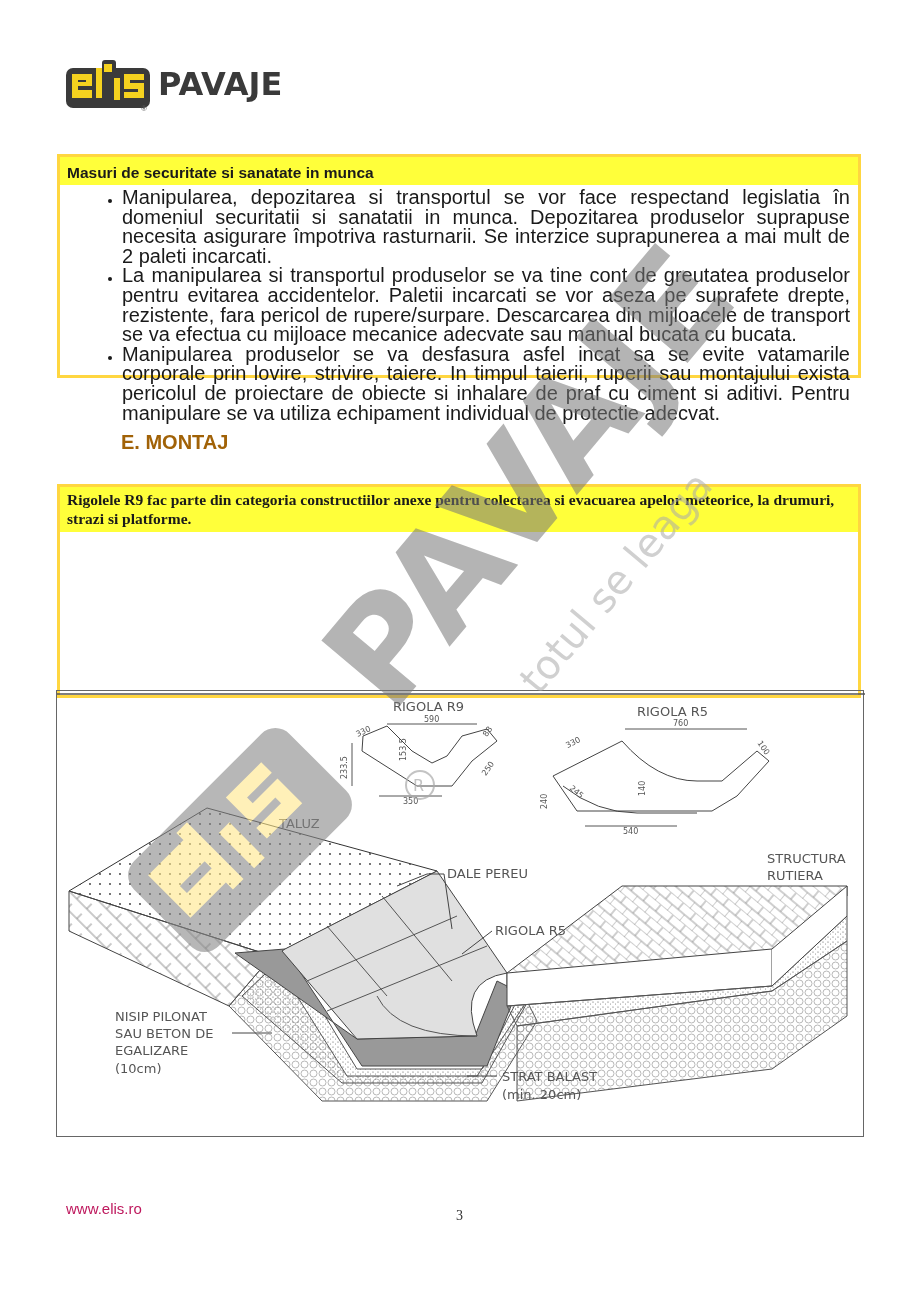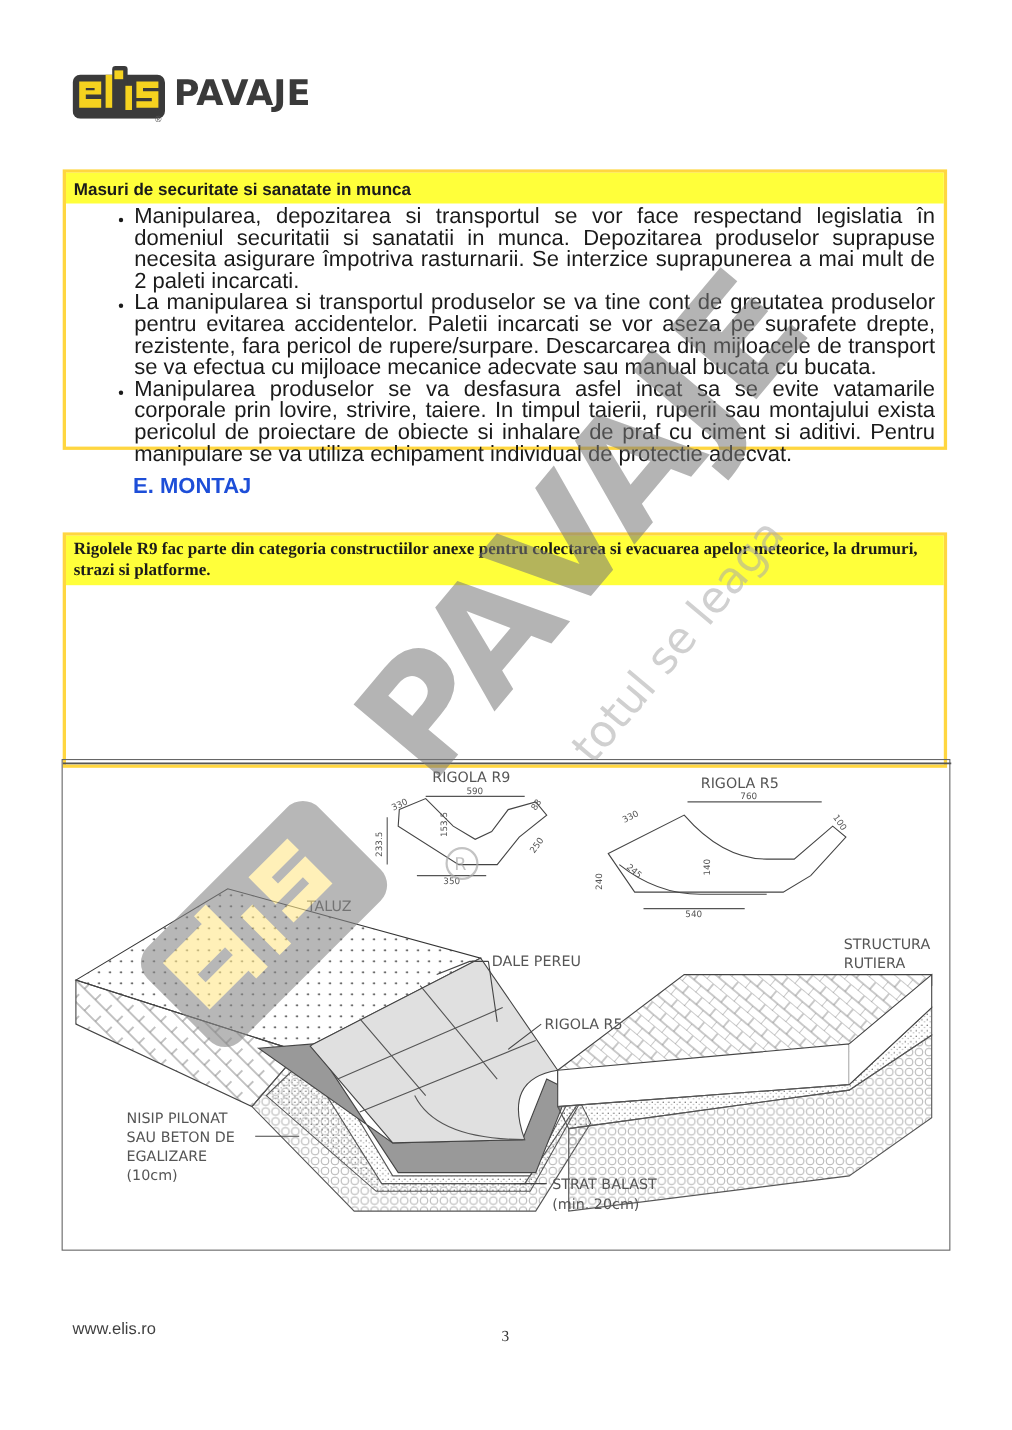--- a/index.html
+++ b/index.html
@@ -8,25 +8,25 @@
   .logo-mark{position:relative;width:84px;height:48px;}
   .logo-word{font-family:"DejaVu Sans",sans-serif;font-weight:bold;font-size:32px;color:#3a3a3a;margin-left:8px;letter-spacing:0px;}
   .reg{position:absolute;left:141px;top:104px;font-size:8px;color:#555;}
   .box{position:absolute;left:57px;width:804px;border:3px solid #ffd640;box-sizing:border-box;}
   .box-head{background:#ffff3a;font-weight:bold;font-size:15.5px;padding:6px 7px 3px 7px;line-height:19px;}
   .box-body{font-size:20px;line-height:19.6px;padding:2px 8px 2px 7px;}
   ul{margin:0;padding:0 0 0 55px;}
   li{text-align:justify;padding-left:0;}
   li::marker{font-size:12px;}
   p{margin:0;text-align:justify;}
-  .sec-title{position:absolute;left:121px;top:431px;font-size:20px;font-weight:bold;color:#1d4ed8;}
+  .sec-title{position:absolute;left:121px;top:431px;font-size:20px;font-weight:bold;color:#a16207;}
   .drawing{position:absolute;left:56px;top:690px;width:808px;height:447px;border:1px solid #666;box-sizing:border-box;}
   .drawing svg{position:absolute;left:0;top:0;}
   .page-num{position:absolute;left:456px;top:1208px;font-family:"Liberation Serif",serif;font-size:14px;color:#333;}
-  .footer-url{position:absolute;left:66px;top:1200px;font-size:15px;color:#404040;}
+  .footer-url{position:absolute;left:66px;top:1200px;font-size:15px;color:#be185d;}
   .wm{position:absolute;left:0;top:0;pointer-events:none;}
 </style>
 </head>
 <body>
 
 <div class="logo">
   <div class="logo-mark">
     <svg width="84" height="48" viewBox="0 0 84 48">
       <rect x="0" y="8" width="84" height="40" rx="7" fill="#3a3a3a"></rect>
       <rect x="36" y="0" width="14" height="20" rx="3" fill="#3a3a3a"></rect>
@@ -38,21 +38,21 @@
 
       <rect x="48" y="18" width="6" height="22" fill="#f5d21f"></rect>
 
       <path d="M58 14h20v6h-14v3h14v15h-20v-6h14v-3h-14z" fill="#f5d21f"></path>
     </svg>
   </div>
   <span class="logo-word">PAVAJE</span>
 </div>
 <span class="reg">®</span>
 
-<div class="box" style="top:154px;height:255px;">
+<div class="box" style="top:154px;height:224px;">
   <div class="box-head">Masuri de securitate si sanatate in munca</div>
   <div class="box-body" style="padding-top:3px;">
     <ul>
       <li>Manipularea, depozitarea si transportul se vor face respectand legislatia în domeniul securitatii si sanatatii in munca. Depozitarea produselor suprapuse necesita asigurare împotriva rasturnarii. Se interzice suprapunerea a mai mult de 2 paleti incarcati.</li>
       <li>La manipularea si transportul produselor se va tine cont de greutatea produselor pentru evitarea accidentelor. Paletii incarcati se vor aseza pe suprafete drepte, rezistente, fara pericol de rupere/surpare. Descarcarea din mijloacele de transport se va efectua cu mijloace mecanice adecvate sau manual bucata cu bucata.</li>
       <li>Manipularea produselor se va desfasura asfel incat sa se evite vatamarile corporale prin lovire, strivire, taiere. In timpul taierii, ruperii sau montajului exista pericolul de proiectare de obiecte si inhalare de praf cu ciment si aditivi. Pentru manipulare se va utiliza echipament individual de protectie adecvat.</li>
     </ul>
   </div>
 </div>
 

